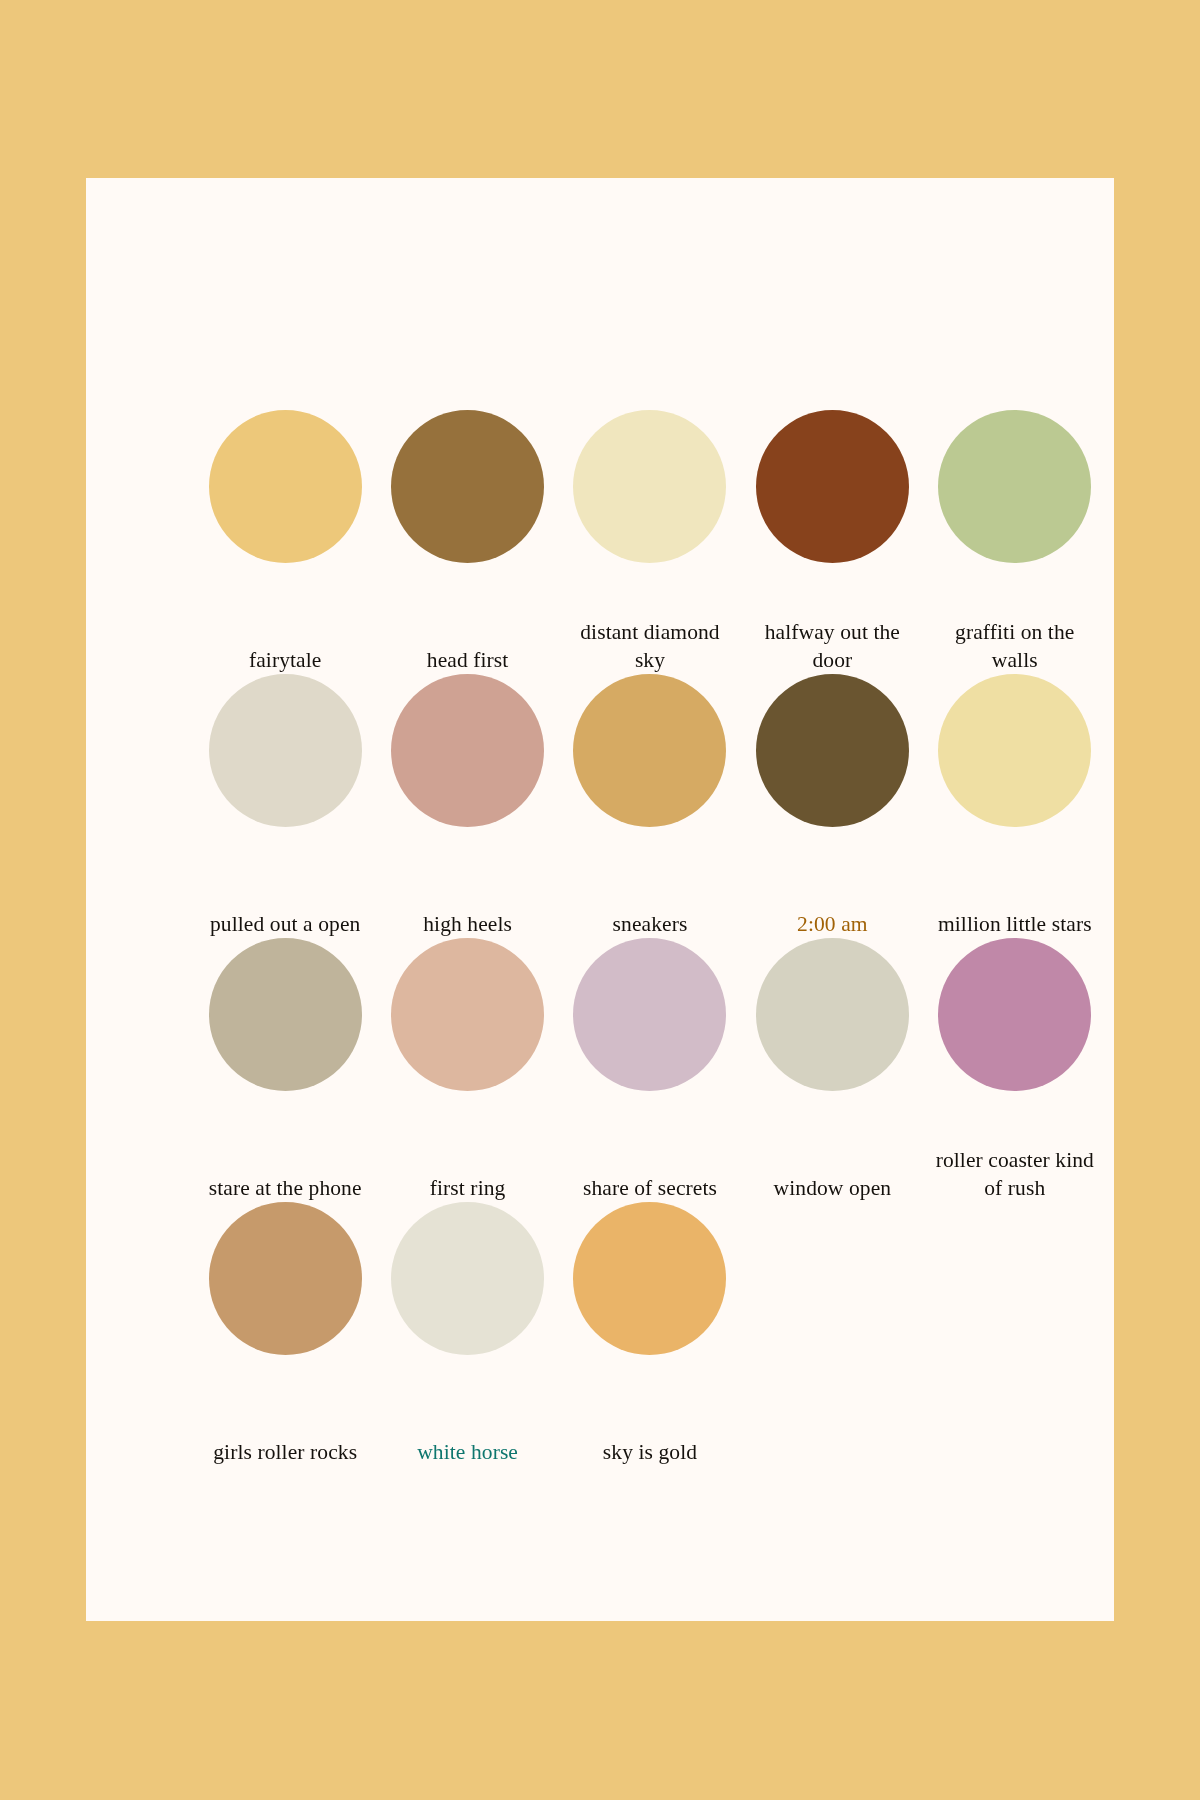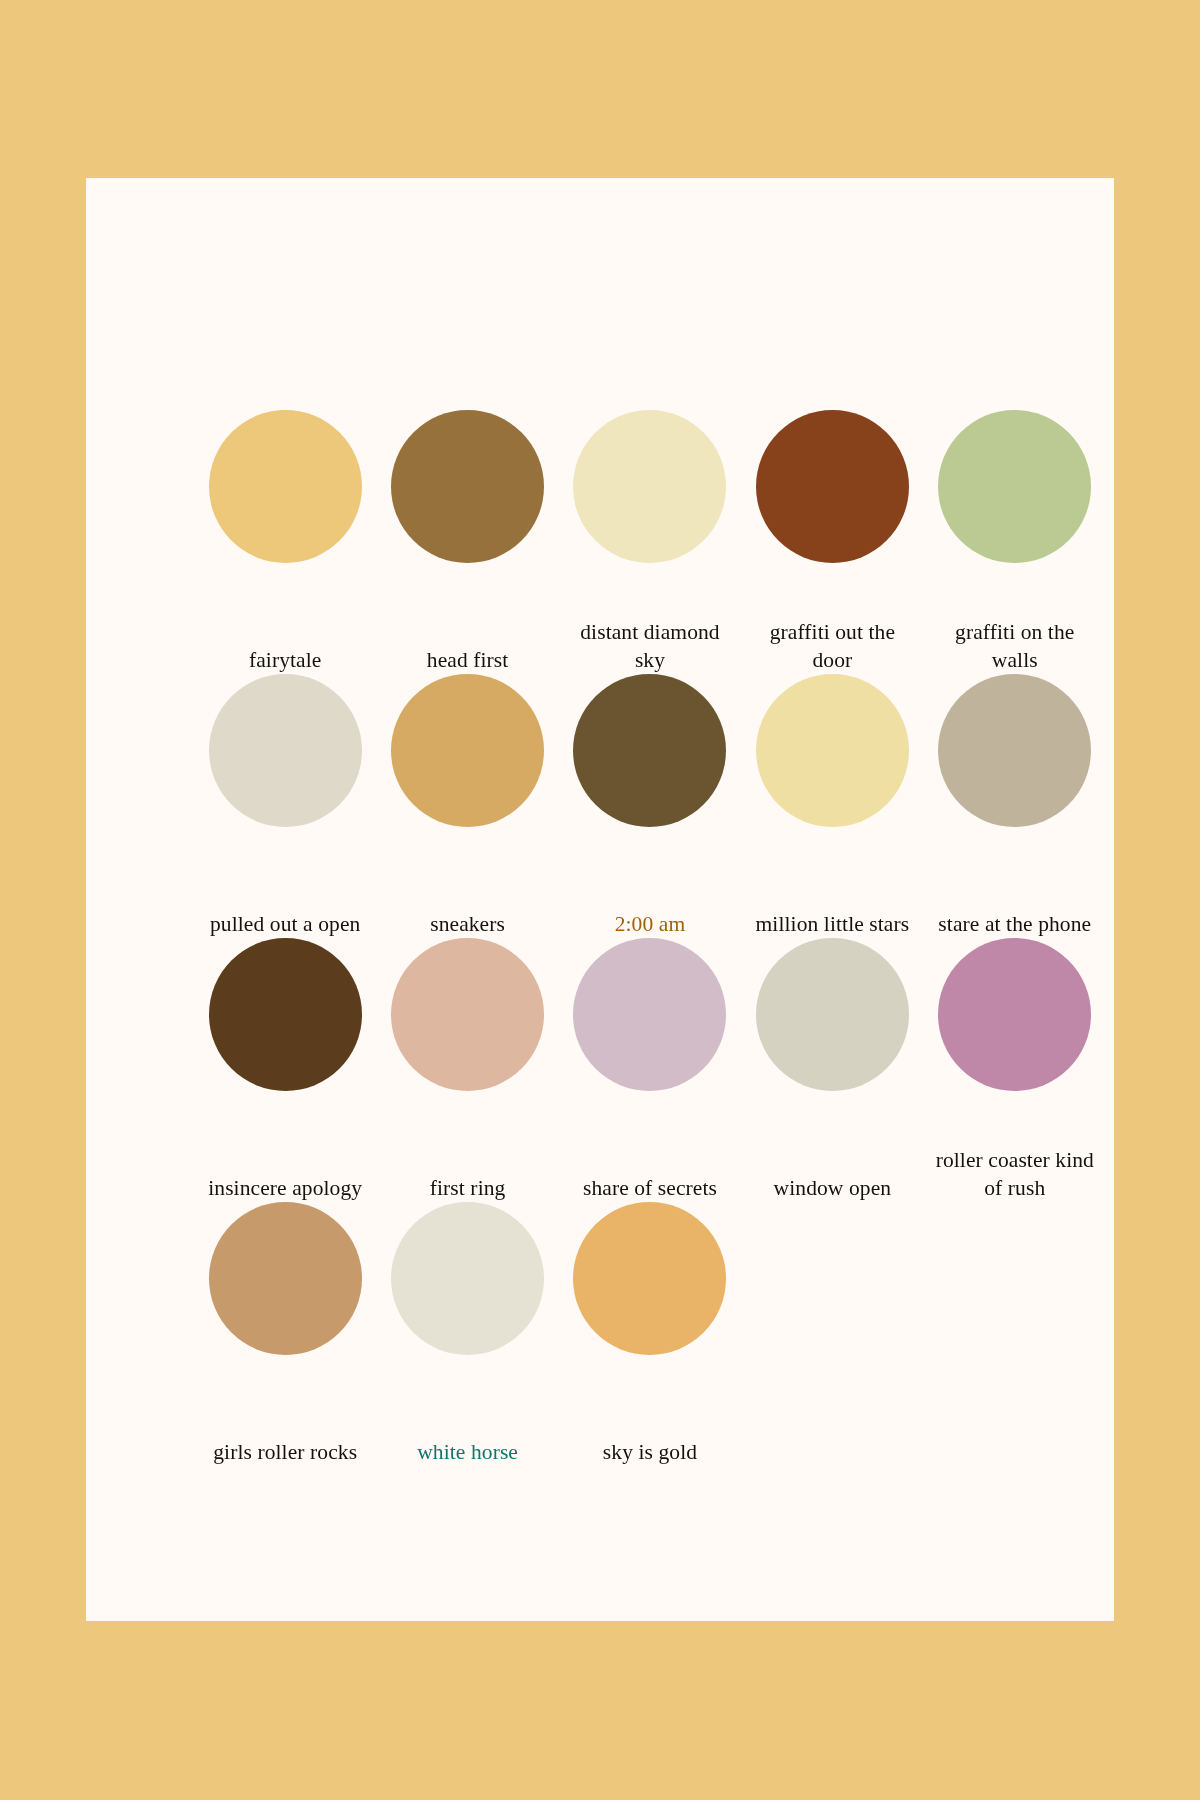--- a/index.html
+++ b/index.html
@@ -84,49 +84,49 @@
         <div class="swatch-cell">
           <div class="swatch-dot" style="background: rgb(150, 113, 60);"></div>
           <div class="swatch-label" style="color: rgb(21, 17, 13);">head first</div>
         </div>
         <div class="swatch-cell">
           <div class="swatch-dot" style="background: rgb(240, 230, 190);"></div>
           <div class="swatch-label" style="color: rgb(21, 17, 13);">distant diamond sky</div>
         </div>
         <div class="swatch-cell">
           <div class="swatch-dot" style="background: rgb(135, 66, 28);"></div>
-          <div class="swatch-label" style="color: rgb(21, 17, 13);">graffiti out the door</div>
+          <div class="swatch-label" style="color: rgb(21, 17, 13);">halfway out the door</div>
         </div>
         <div class="swatch-cell">
           <div class="swatch-dot" style="background: rgb(187, 201, 146);"></div>
           <div class="swatch-label" style="color: rgb(21, 17, 13);">graffiti on the walls</div>
         </div>
         <div class="swatch-cell">
           <div class="swatch-dot" style="background: rgb(223, 217, 201);"></div>
           <div class="swatch-label" style="color: rgb(21, 17, 13);">pulled out a open</div>
+        </div>
+        <div class="swatch-cell">
+          <div class="swatch-dot" style="background: rgb(207, 162, 147);"></div>
+          <div class="swatch-label" style="color: rgb(21, 17, 13);">high heels</div>
         </div>
         <div class="swatch-cell">
           <div class="swatch-dot" style="background: rgb(214, 170, 99);"></div>
           <div class="swatch-label" style="color: rgb(21, 17, 13);">sneakers</div>
         </div>
         <div class="swatch-cell">
           <div class="swatch-dot" style="background: rgb(106, 85, 48);"></div>
           <div class="swatch-label" style="color: #a16207;">2:00 am</div>
         </div>
         <div class="swatch-cell">
           <div class="swatch-dot" style="background: rgb(239, 223, 163);"></div>
           <div class="swatch-label" style="color: rgb(21, 17, 13);">million little stars</div>
         </div>
         <div class="swatch-cell">
           <div class="swatch-dot" style="background: rgb(191, 180, 155);"></div>
           <div class="swatch-label" style="color: rgb(21, 17, 13);">stare at the phone</div>
-        </div>
-        <div class="swatch-cell">
-          <div class="swatch-dot" style="background: rgb(91, 61, 30);"></div>
-          <div class="swatch-label" style="color: rgb(21, 17, 13);">insincere apology</div>
         </div>
         <div class="swatch-cell">
           <div class="swatch-dot" style="background: rgb(221, 183, 159);"></div>
           <div class="swatch-label" style="color: rgb(21, 17, 13);">first ring</div>
         </div>
         <div class="swatch-cell">
           <div class="swatch-dot" style="background: rgb(210, 188, 200);"></div>
           <div class="swatch-label" style="color: rgb(21, 17, 13);">share of secrets</div>
         </div>
         <div class="swatch-cell">

